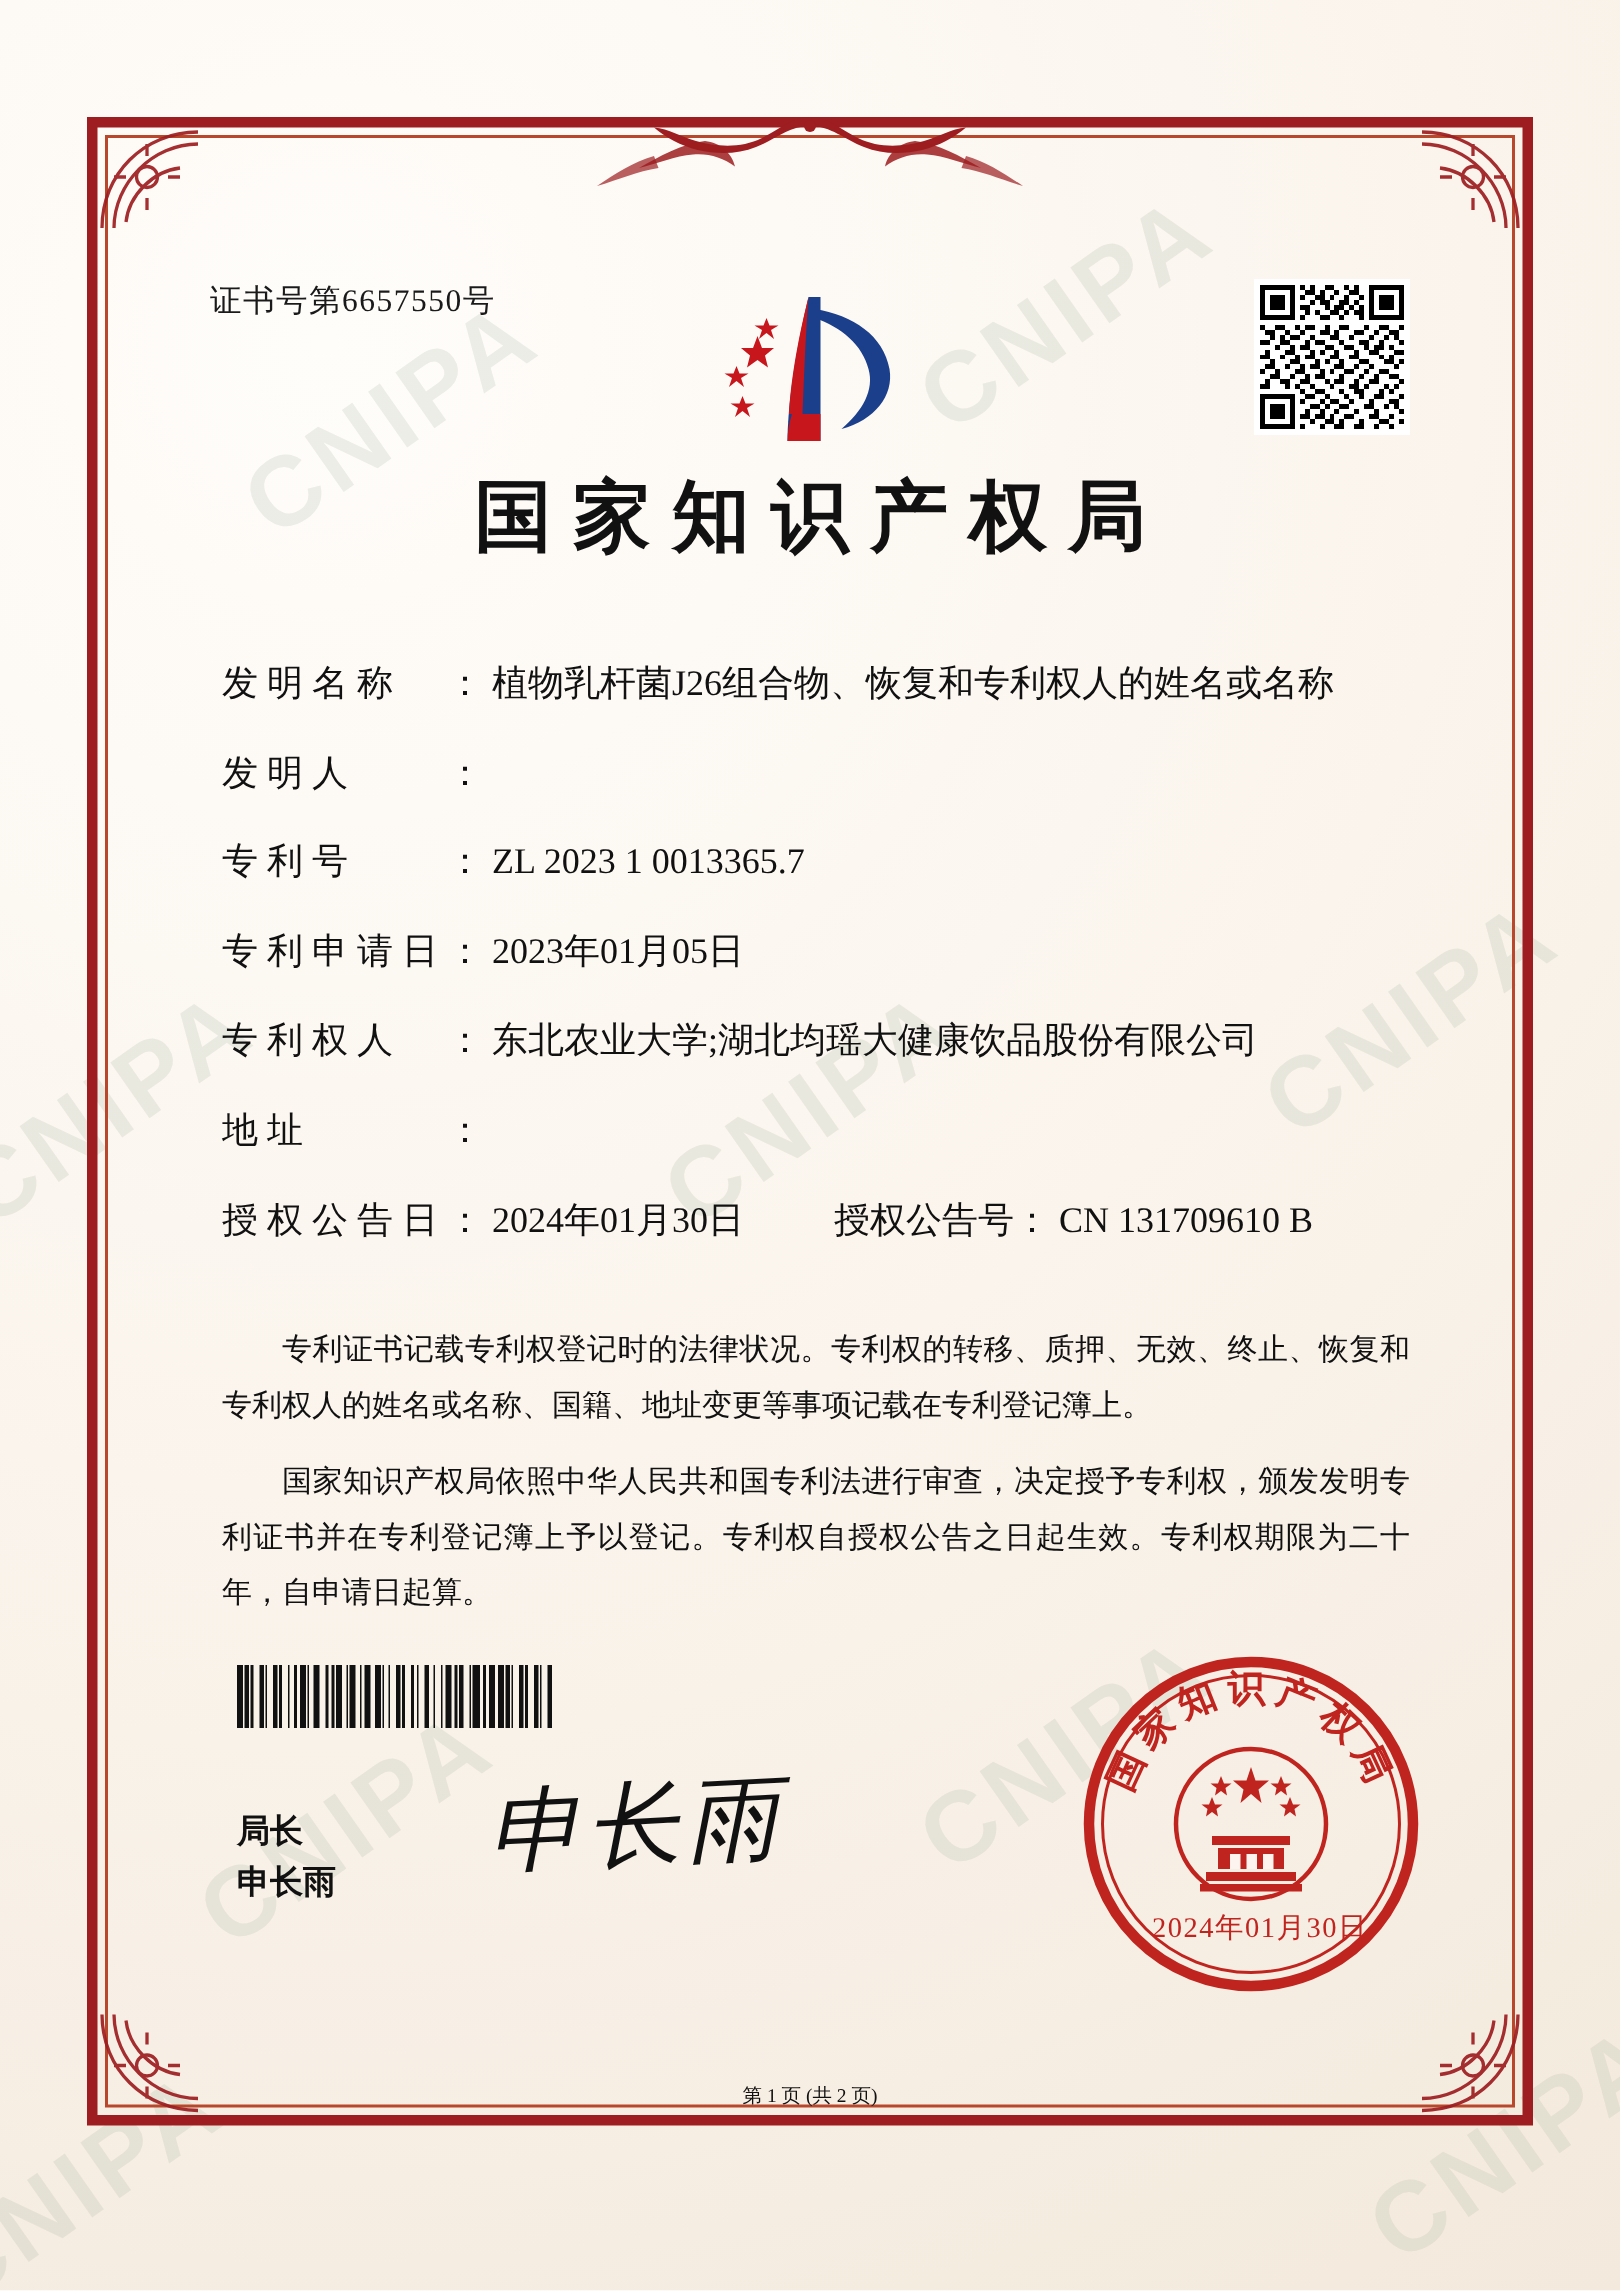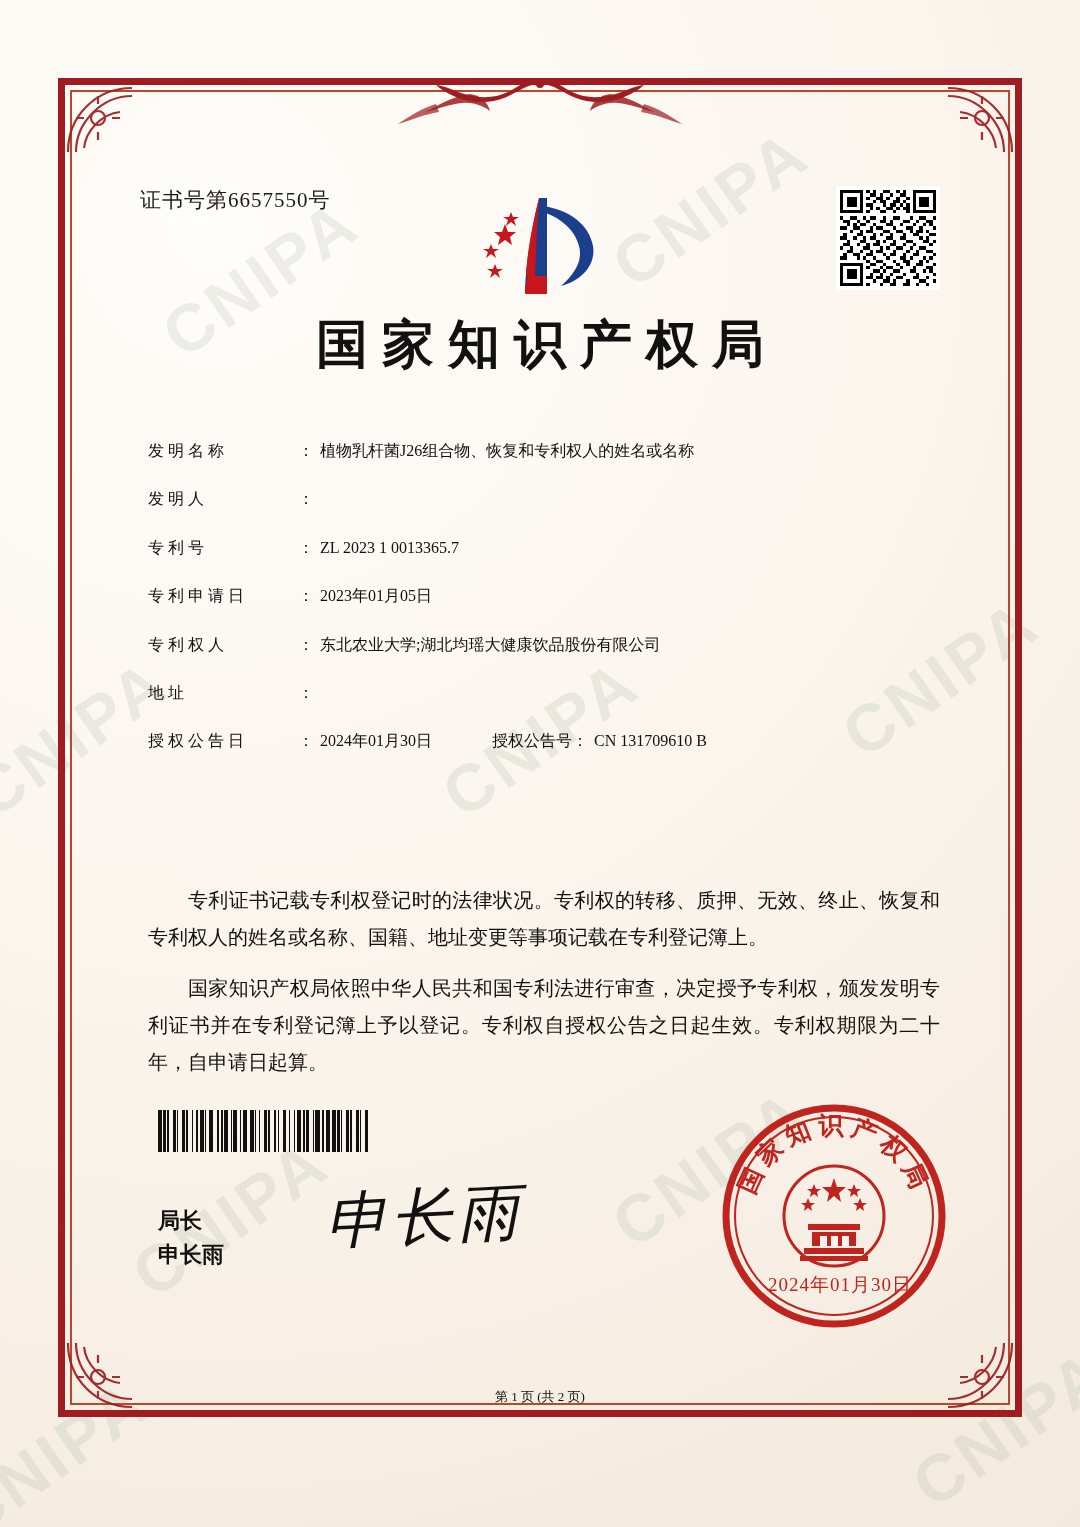--- a/index.html
+++ b/index.html
@@ -130,21 +130,21 @@
   .fields {
     position: absolute;
     left: 148px;
     right: 130px;
     top: 440px;
   }
   .frow {
     display: flex;
     align-items: baseline;
     margin-bottom: 26px;
-    font-size: 16px;
+    font-size: 24px;
     color: #111;
     line-height: 1.4;
   }
   .flabel {
     width: 150px;
     flex: 0 0 150px;
     display: flex;
     justify-content: space-between;
     letter-spacing: 0;
   }

